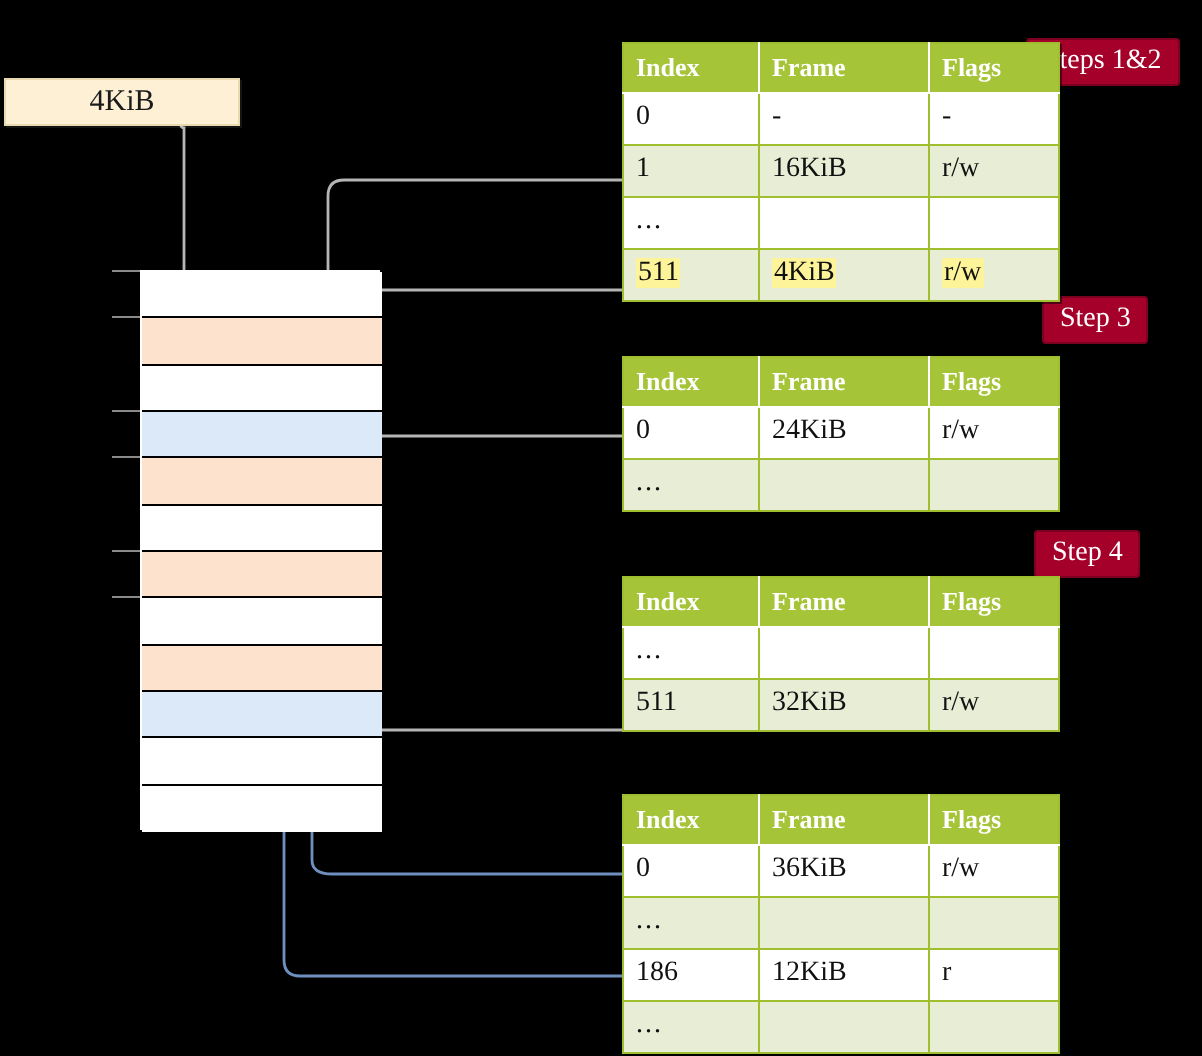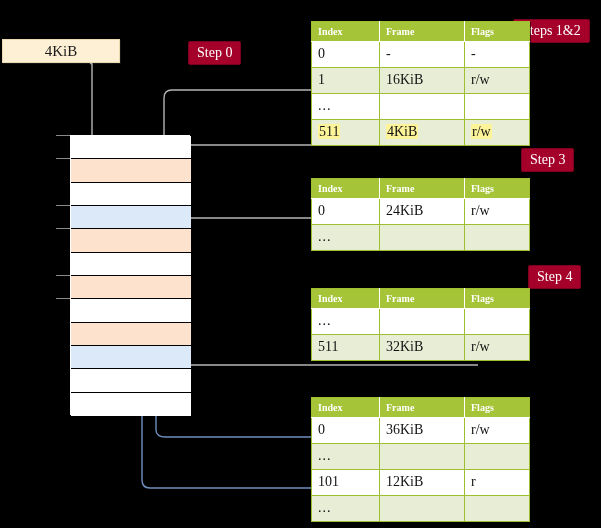--- a/index.html
+++ b/index.html
@@ -71,21 +71,21 @@
     box-shadow:1px 1px 0 rgba(0,0,0,.5);
   }
   .ptable th{
     background:#a5c438;
     color:#ffffff;
     font-weight:bold;
     text-align:left;
     padding:4px 6px 4px 6px;
     border:1px solid #ffffff;
     border-top:none;border-left:none;
-    font-size:10px;
+    font-size:13px;
     white-space:nowrap;
   }
   .ptable th:last-child{border-right:none;margin-left:16px;}
   .ptable td{
     padding:3px 6px 4px 6px;
     border:1px solid #9fbf2f;
     border-left:none;border-right:1px solid #9fbf2f;
     height:18px;
     white-space:nowrap;
     vertical-align:middle;
@@ -128,30 +128,27 @@
 
     <path d="M478 437 L166 437 Q156 437 156 430 L156 335" fill="none" stroke="#6e8fbf" stroke-width="1.4" marker-end="url(#ablue)"></path>
 
     <path d="M478 488 L150 488 Q142 488 142 480 L142 215" fill="none" stroke="#6e8fbf" stroke-width="1.4" marker-end="url(#ablue)"></path>
   </svg>
 
   <div class="kib-box" style="left:2px;top:39px;width:116px;">
     <span>4KiB</span>
   </div>
 
-  <div class="badge" style="left:188px;top:41px;">
-    <span>Step 0</span>
-  </div>
   <div class="badge" style="left:513px;top:19px;">
     <span>Steps 1&amp;2</span>
   </div>
   <div class="badge" style="left:521px;top:148px;">
     <span>Step 3</span>
   </div>
-  <div class="badge" style="left:528px;top:265px;">
+  <div class="badge" style="left:517px;top:265px;">
     <span>Step 4</span>
   </div>
 
   <div class="tick" style="top:135px;"></div>
   <div class="tick" style="top:158px;"></div>
   <div class="tick" style="top:205px;"></div>
   <div class="tick" style="top:228px;"></div>
   <div class="tick" style="top:275px;"></div>
   <div class="tick" style="top:298px;"></div>
 
@@ -257,21 +254,21 @@
             <td class="col-i">0</td>
             <td class="col-f">36KiB</td>
             <td class="col-g">r/w</td>
           </tr>
           <tr class="alt">
             <td class="col-i ellip">...</td>
             <td class="col-f"></td>
             <td class="col-g"></td>
           </tr>
           <tr class="plain">
-            <td class="col-i">101</td>
+            <td class="col-i">186</td>
             <td class="col-f">12KiB</td>
             <td class="col-g">r</td>
           </tr>
           <tr class="alt">
             <td class="col-i ellip">...</td>
             <td class="col-f"></td>
             <td class="col-g"></td>
           </tr>
         </tbody>
       </table>

